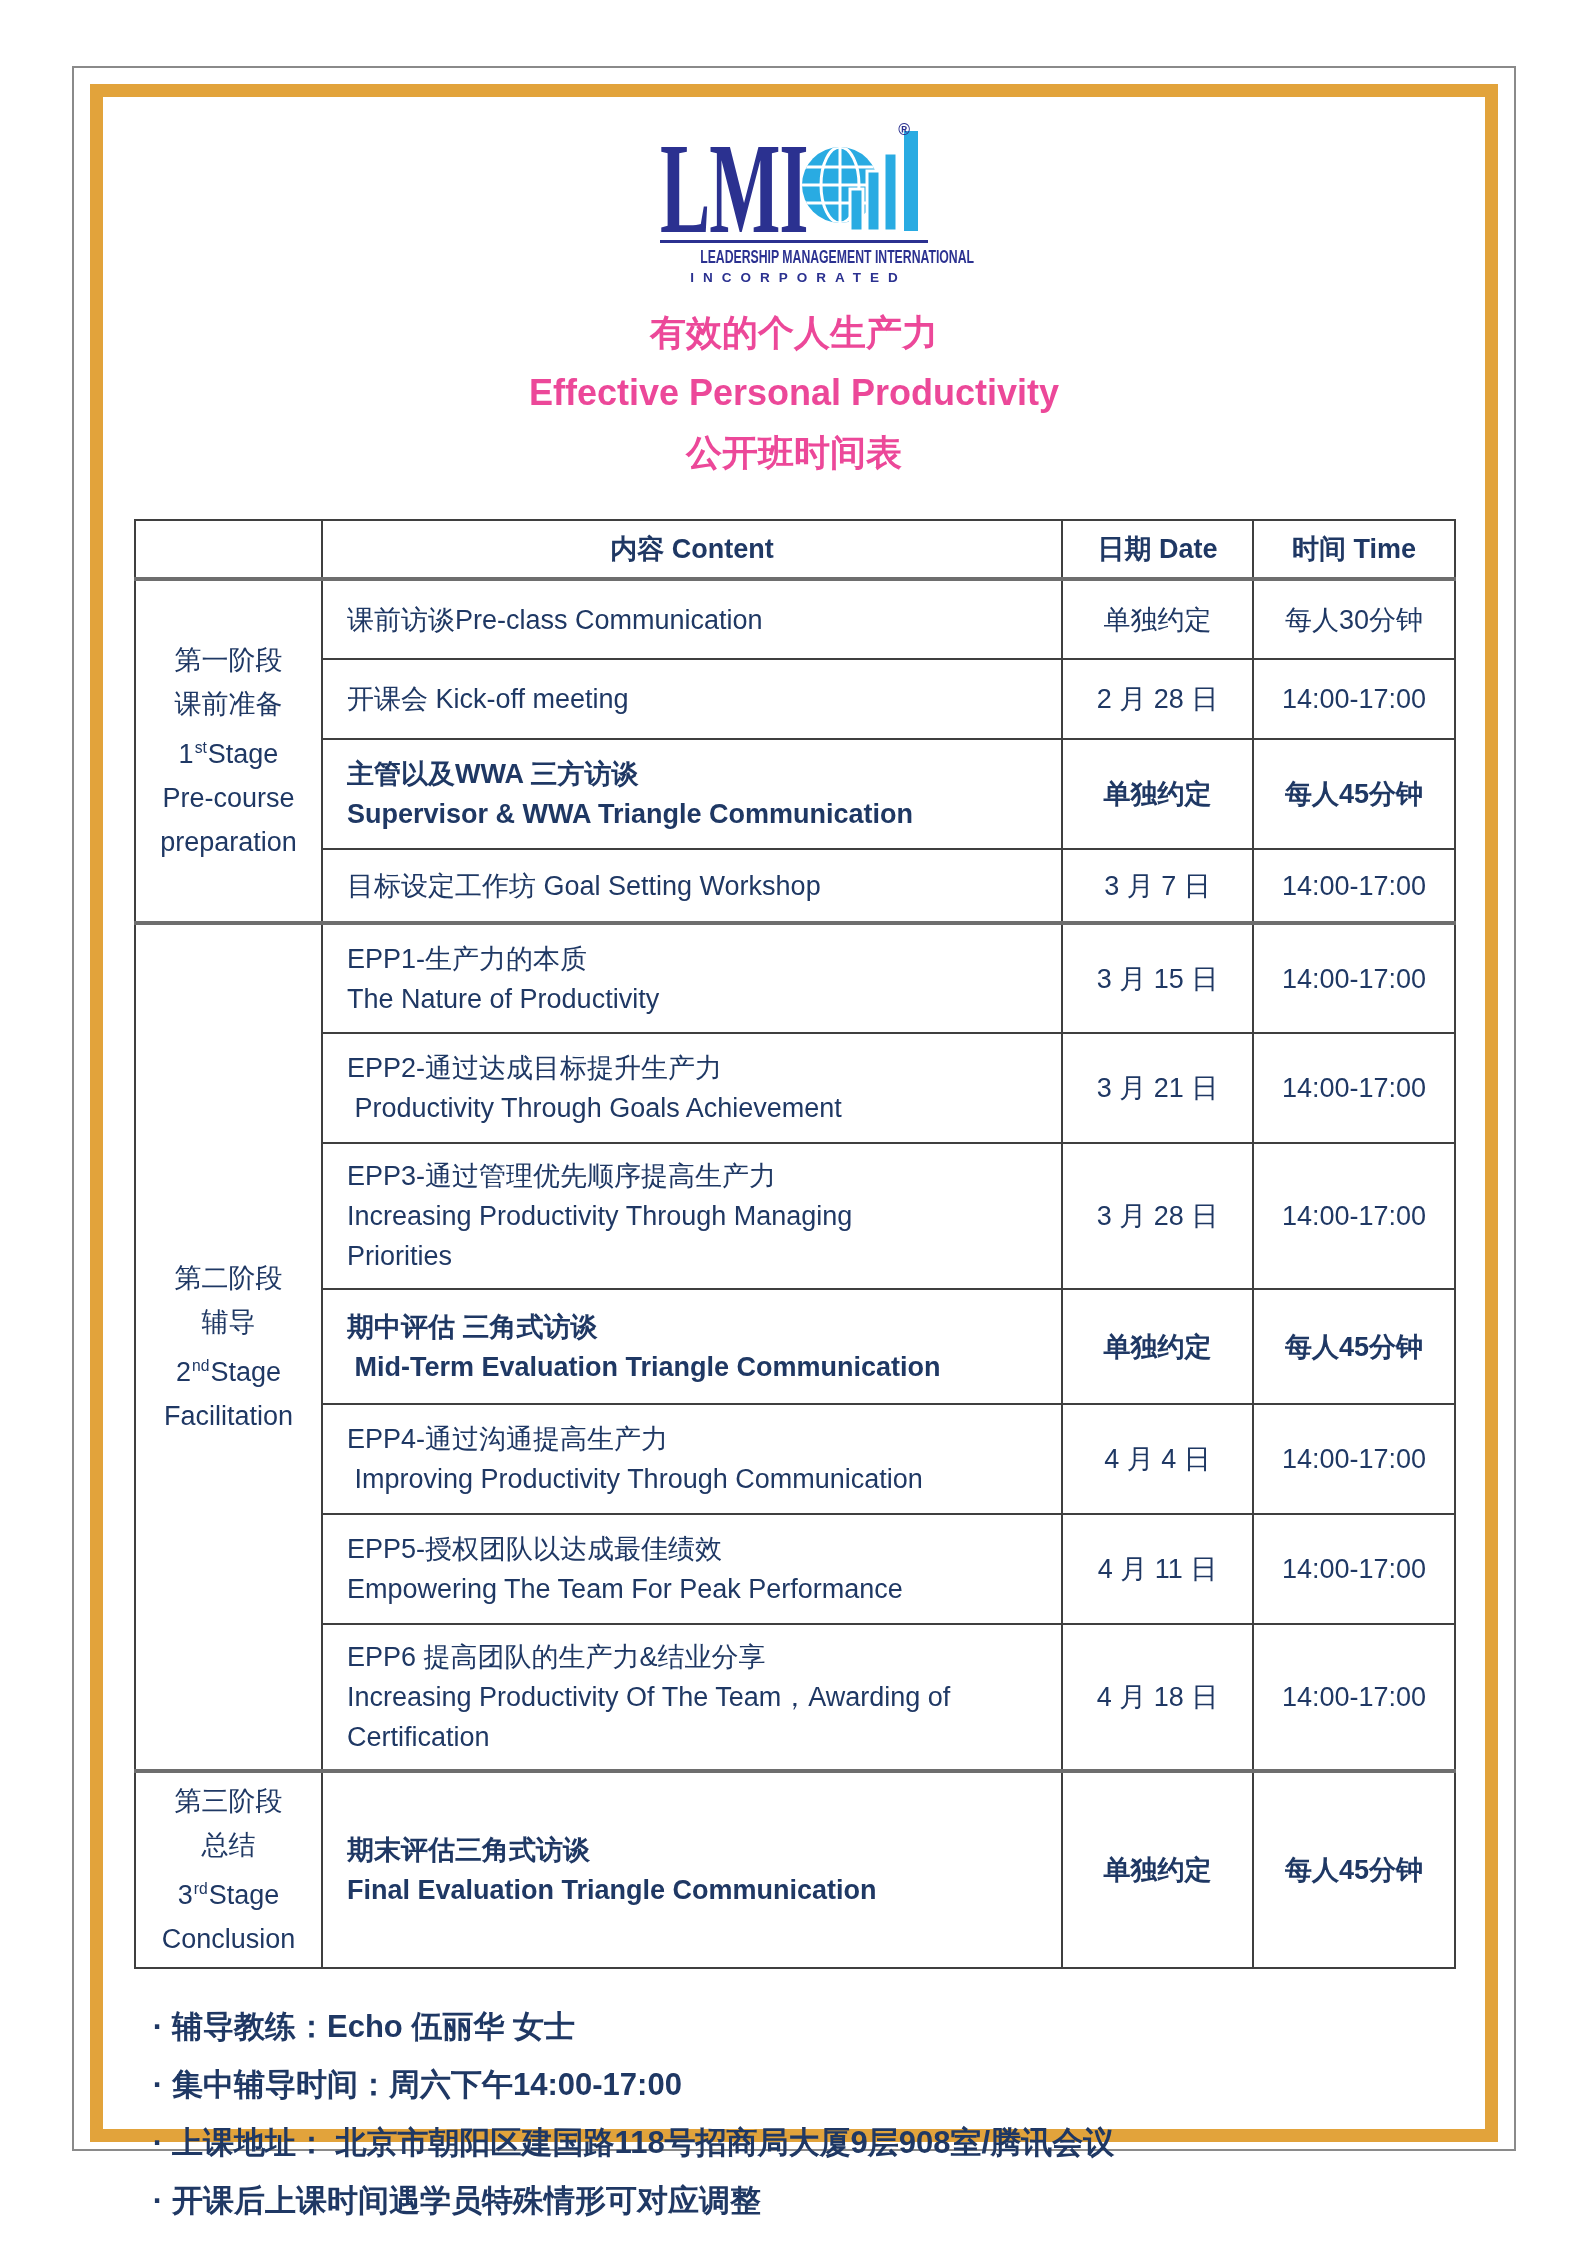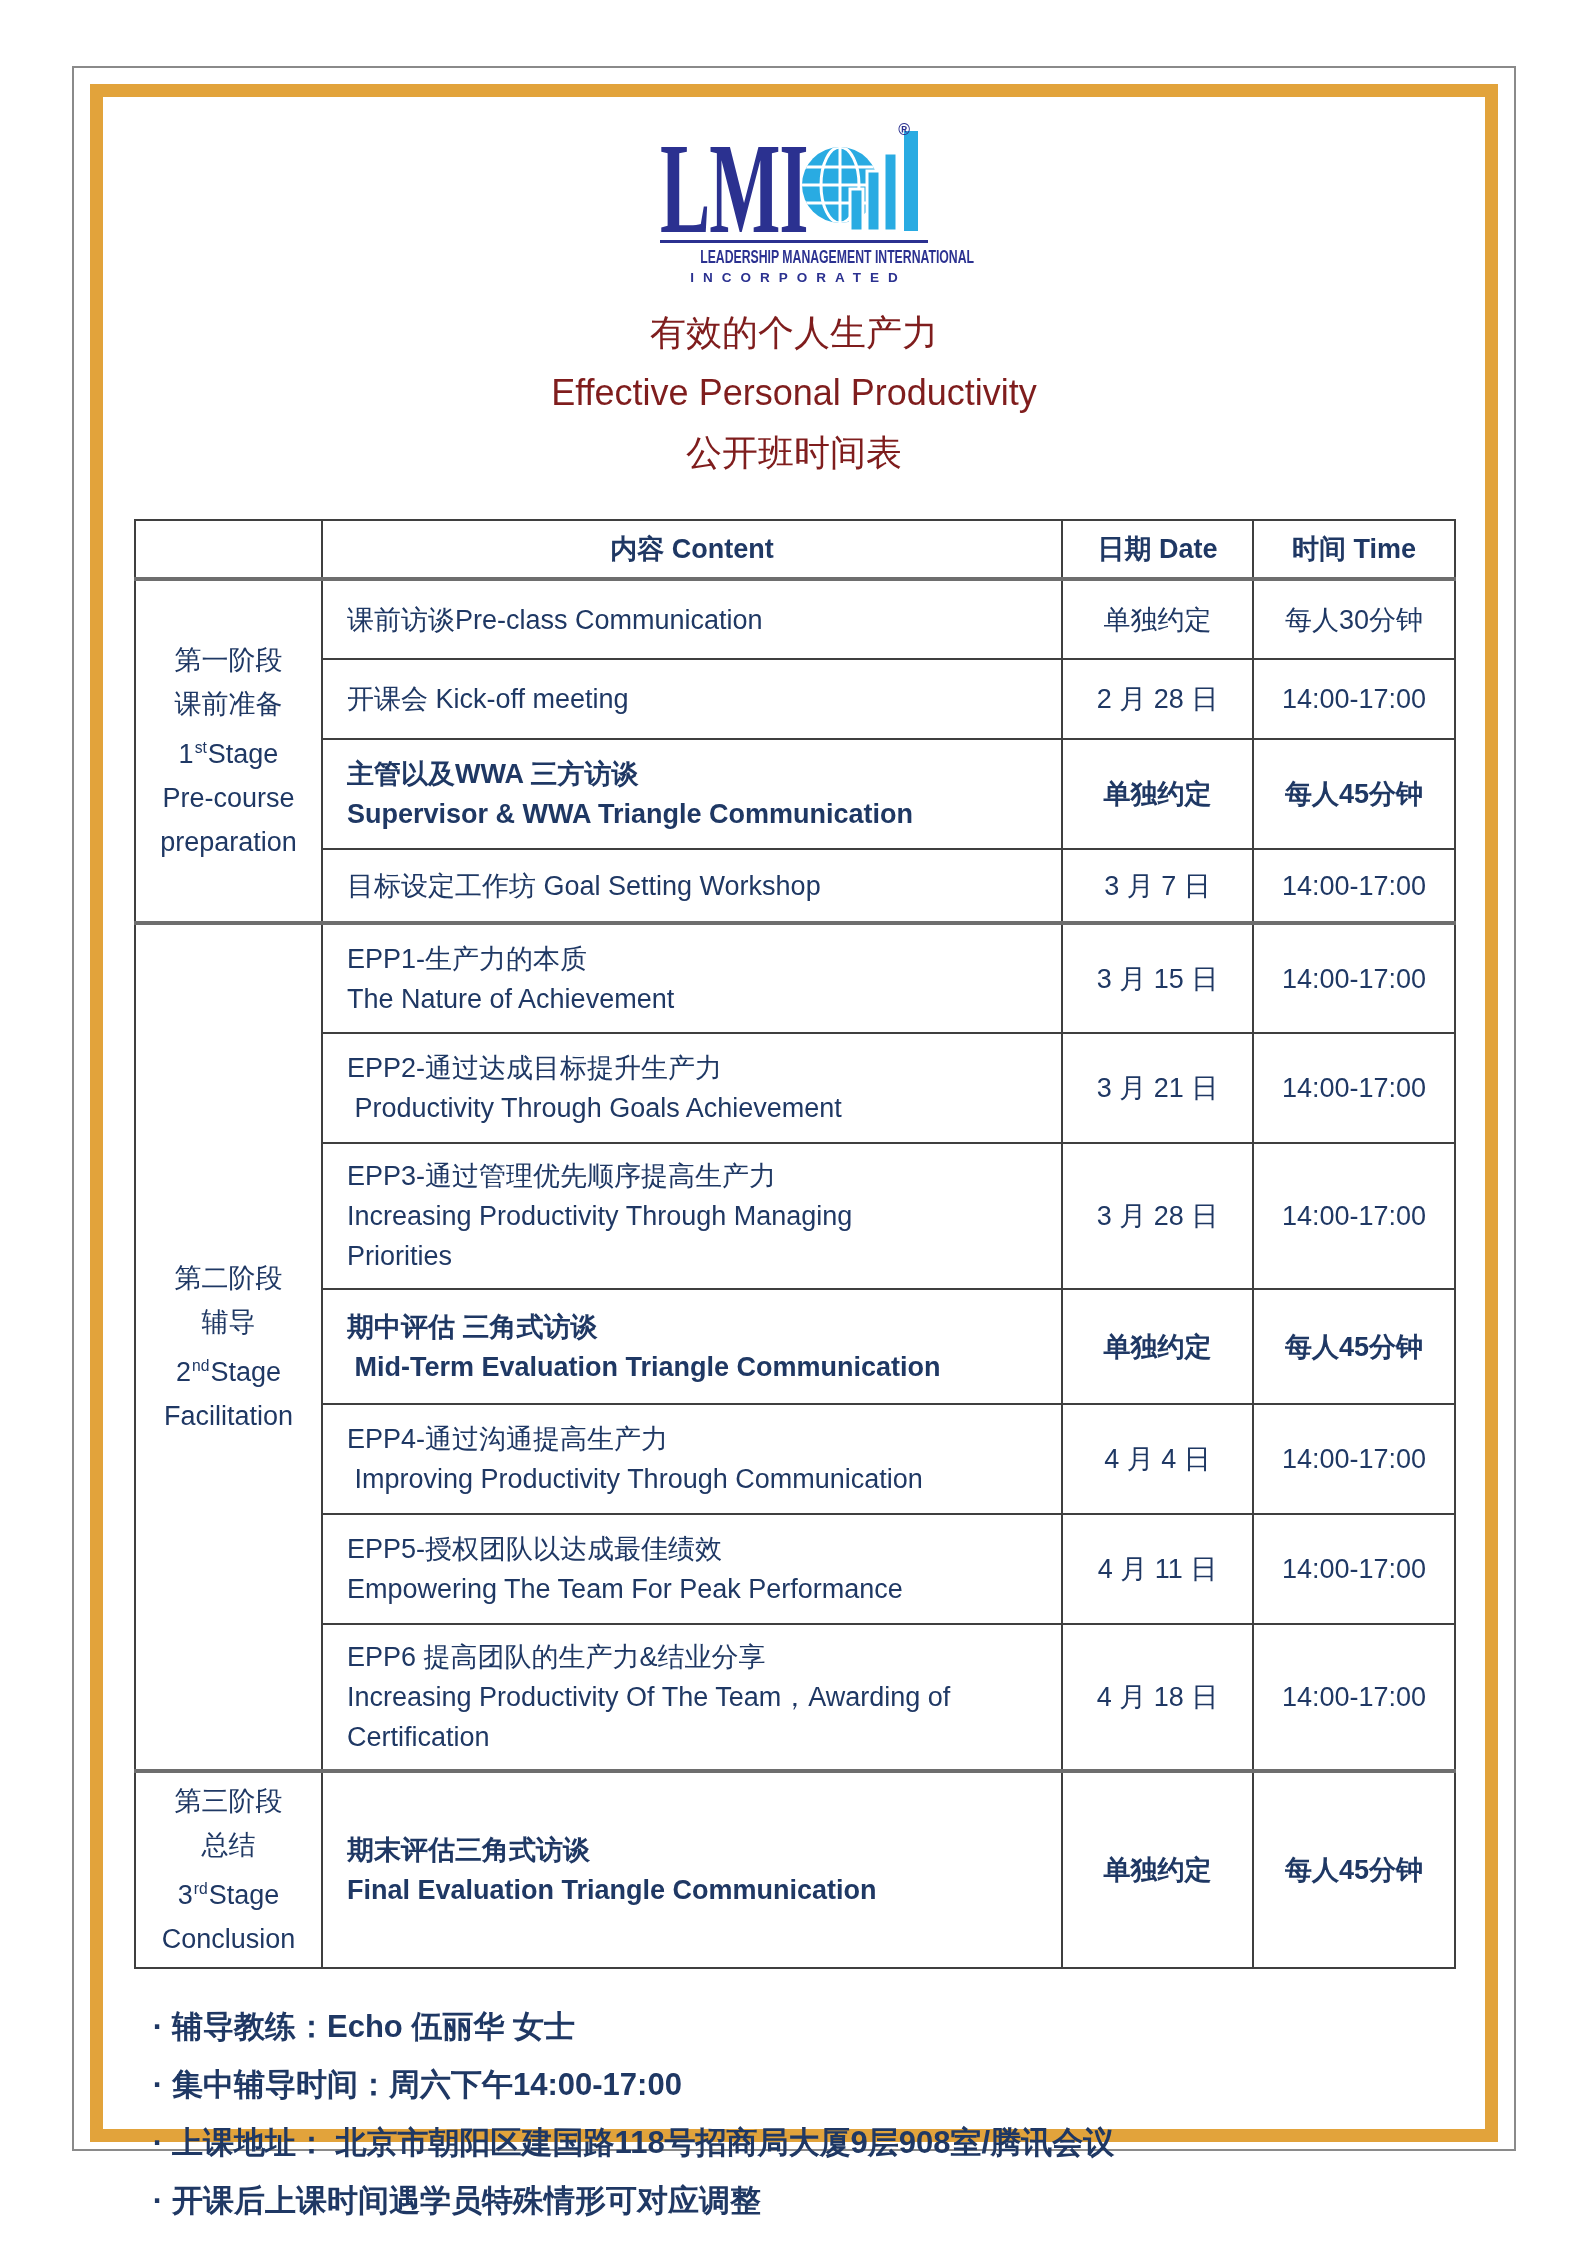--- a/index.html
+++ b/index.html
@@ -27,21 +27,21 @@
     font-weight:700; font-size:17.5px; color:#2b3190; text-align:center; white-space:nowrap;
     transform:scaleX(0.70); transform-origin:center; letter-spacing:0px; line-height:20px;
   }
   .logo-line2 {
     font-weight:700; font-size:13.5px; color:#2b3190; text-align:center; white-space:nowrap;
     letter-spacing:9px; padding-left:9px; line-height:18px; margin-top:2px;
   }
 
   
   .titles { text-align:center; margin-top:16px; }
-  .title-line { font-size:36px; font-weight:400; color:#7f1d1d; line-height:60px; }
+  .title-line { font-size:36px; font-weight:700; color:#ec4899; line-height:60px; }
 
   
   table.schedule { border-collapse:collapse; table-layout:fixed; width:1320px; margin:36px auto 0 auto; }
   .schedule col.c1 { width:187px; } .schedule col.c2 { width:740px; }
   .schedule col.c3 { width:191px; } .schedule col.c4 { width:202px; }
   .schedule th, .schedule td { border:2px solid #3f3f3f; vertical-align:middle; }
   .schedule thead th { border-bottom:4px solid #6e6e6e; font-size:27px; font-weight:700; padding:10px 0; }
   .schedule tr.stage-start > td { border-top:4px solid #6e6e6e; }
   .schedule td { font-size:27px; line-height:40px; }
   .stage-cell { text-align:center; padding:6px 4px; font-weight:500; }
@@ -154,21 +154,21 @@
             <td class="time-cell">14:00-17:00</td>
           </tr>
           <tr class="stage-start " style="height: 110px;">
             <td class="stage-cell" rowspan="7">
               <div class="stage-zh">第二阶段
 辅导</div>
               <div class="stage-ord"><span>2</span><sup>nd</sup><span>Stage</span></div>
               <div class="stage-en">Facilitation</div>
             </td>
             <td class="content-cell">EPP1-生产力的本质
-The Nature of Achievement</td>
+The Nature of Productivity</td>
             <td class="date-cell">3 月 15 日</td>
             <td class="time-cell">14:00-17:00</td>
           </tr>
           <tr style="height: 110px;">
             <td class="content-cell">EPP2-通过达成目标提升生产力
  Productivity Through Goals Achievement</td>
             <td class="date-cell">3 月 21 日</td>
             <td class="time-cell">14:00-17:00</td>
           </tr>
           <tr style="height: 146px;">

